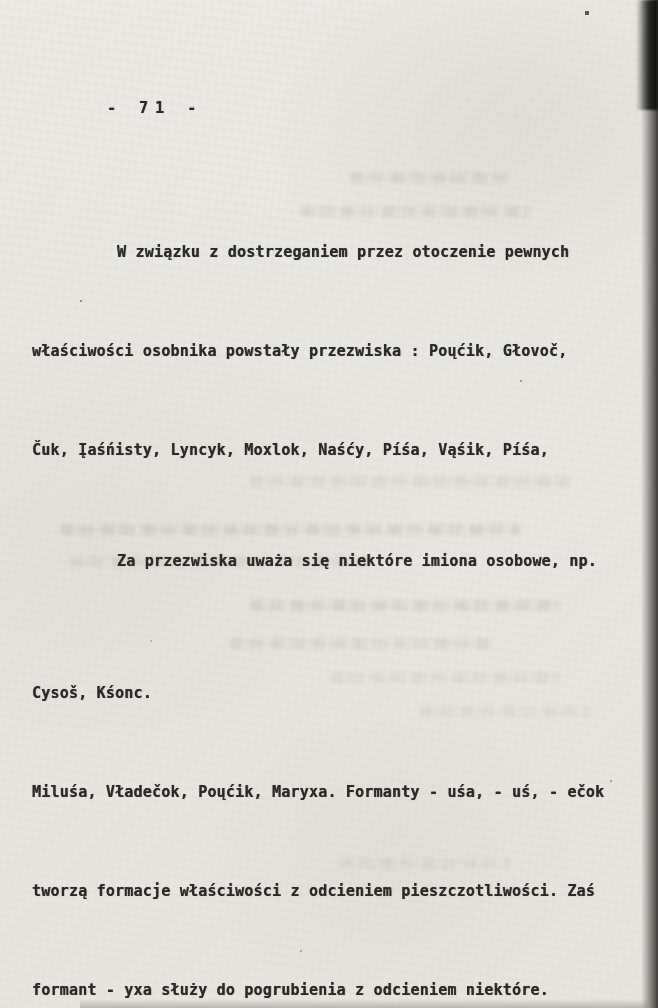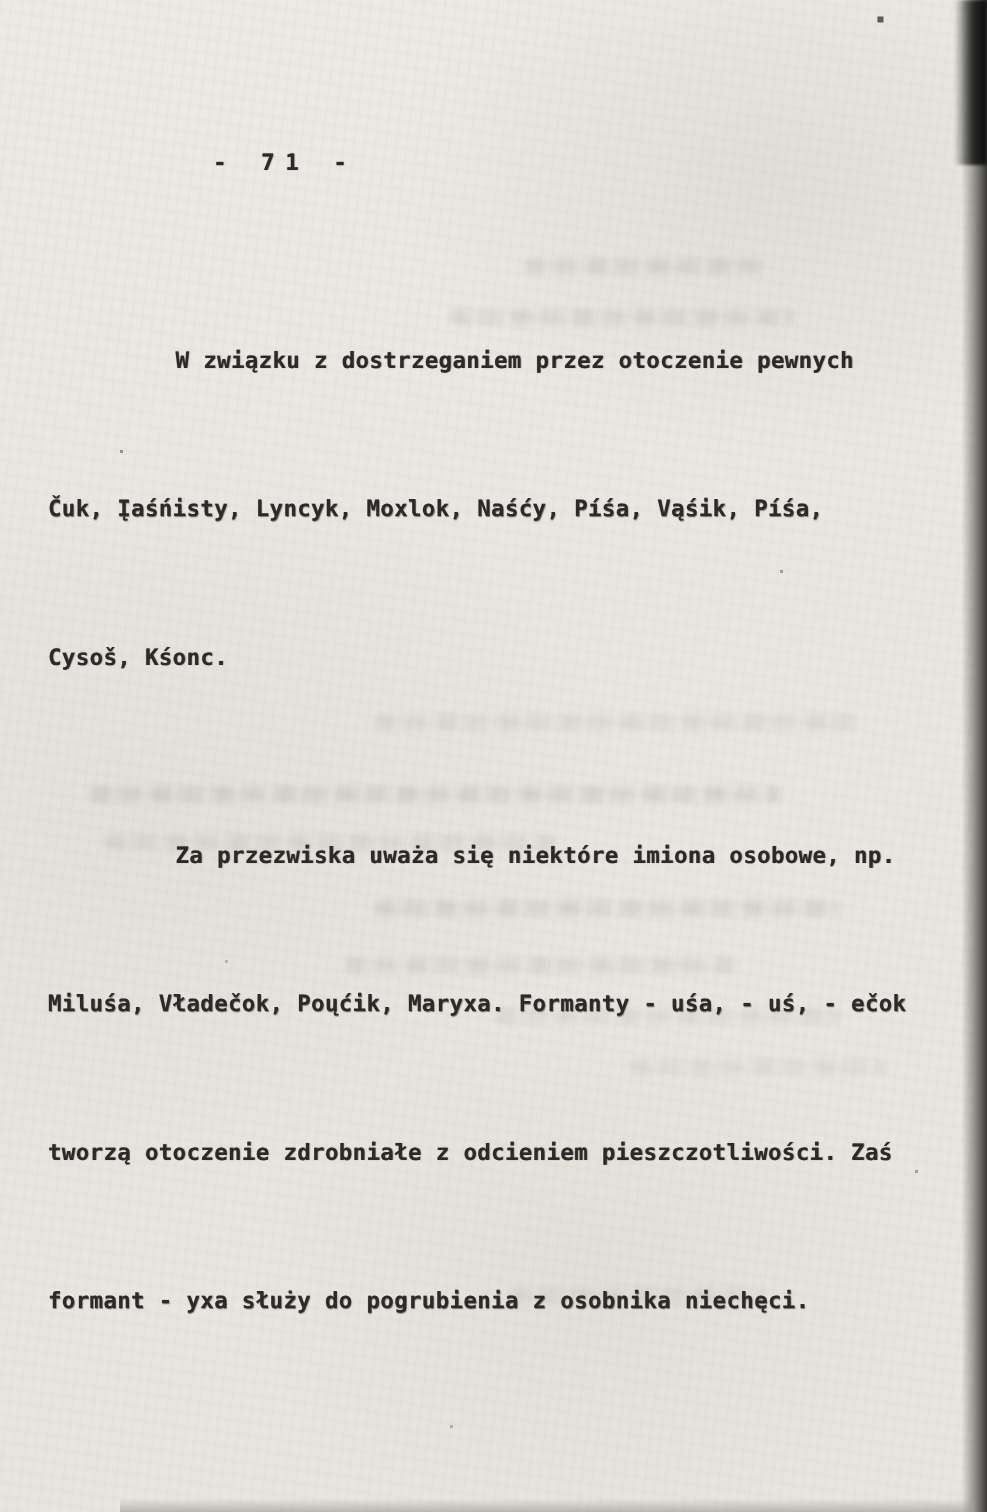--- a/index.html
+++ b/index.html
@@ -22,23 +22,23 @@
       repeating-linear-gradient(97deg, rgba(120,115,105,.045) 0 2px, transparent 2px 7px),
       repeating-linear-gradient(8deg, rgba(130,125,115,.04) 0 3px, transparent 3px 9px);
   }
   .text-block{
     position:absolute;left:32px;top:26px;width:596px;
     color:#2b2a28;font-size:15px;font-weight:bold;line-height:33px;
     letter-spacing:.2px;white-space:pre;
     text-shadow:.4px .4px .7px rgba(25,25,25,.55), -.2px 0 .4px rgba(40,40,40,.25);
   }
   .line{height:33px;}
-  .l-header{margin-left:110px;letter-spacing:7px;}
+  .l-header{margin-left:75px;letter-spacing:7px;}
   .l-indent{padding-left:85px;}
-  .gap-sm{}
+  .gap-sm{margin-top:12px;}
   .ghost{
     position:absolute;height:11px;border-radius:4px;
     background:repeating-linear-gradient(90deg, rgba(110,106,100,.55) 0 13px, rgba(110,106,100,.15) 13px 19px, rgba(110,106,100,.45) 19px 34px, rgba(110,106,100,.1) 34px 41px);
     filter:blur(2px);opacity:.22;pointer-events:none;
   }
   .scan-edge-right{
     position:absolute;top:0;right:0;bottom:0;width:17px;
     background:linear-gradient(90deg, rgba(70,68,64,0) 0%, rgba(70,68,64,.45) 45%, #3b3a37 100%);
   }
   .scan-edge-cap{
@@ -69,27 +69,28 @@
   <div class="ghost" style="left:250px;top:600px;width:310px;opacity:.24;"></div>
   <div class="ghost" style="left:230px;top:638px;width:260px;opacity:.2;"></div>
   <div class="ghost" style="left:330px;top:672px;width:230px;opacity:.16;"></div>
   <div class="ghost" style="left:420px;top:706px;width:170px;opacity:.15;"></div>
   <div class="ghost" style="left:340px;top:858px;width:170px;opacity:.14;"></div>
 
   <div class="text-block">
     <div class="line l-header">- 71 -</div>
 
     <div class="line l-indent gap-sm">W związku z dostrzeganiem przez otoczenie pewnych</div>
+    <div class="line">właściwości osobnika powstały przezwiska : Poųćik, Głovoč,</div>
     <div class="line">Čuk, Įaśńisty, Lyncyk, Moxlok, Naśćy, Píśa, Vąśik, Píśa,</div>
+    <div class="line l-indent gap-sm">Za przezwiska uważa się niektóre imiona osobowe, np.</div>
+
     <div class="line">Cysoš, Kśonc.</div>
-
-    <div class="line l-indent gap-sm">Za przezwiska uważa się niektóre imiona osobowe, np.</div>
     <div class="line">Miluśa, Vładečok, Poųćik, Maryxa. Formanty - uśa, - uś, - ečok</div>
-    <div class="line">tworzą otoczenie zdrobniałe z odcieniem pieszczotliwości. Zaś</div>
-    <div class="line">formant - yxa służy do pogrubienia z osobnika niechęci.</div>
+    <div class="line">tworzą formacje właściwości z odcieniem pieszczotliwości. Zaś</div>
+    <div class="line">formant - yxa służy do pogrubienia z odcieniem niektóre.</div>
 
     
     
     
     
 
     
     
 
     

